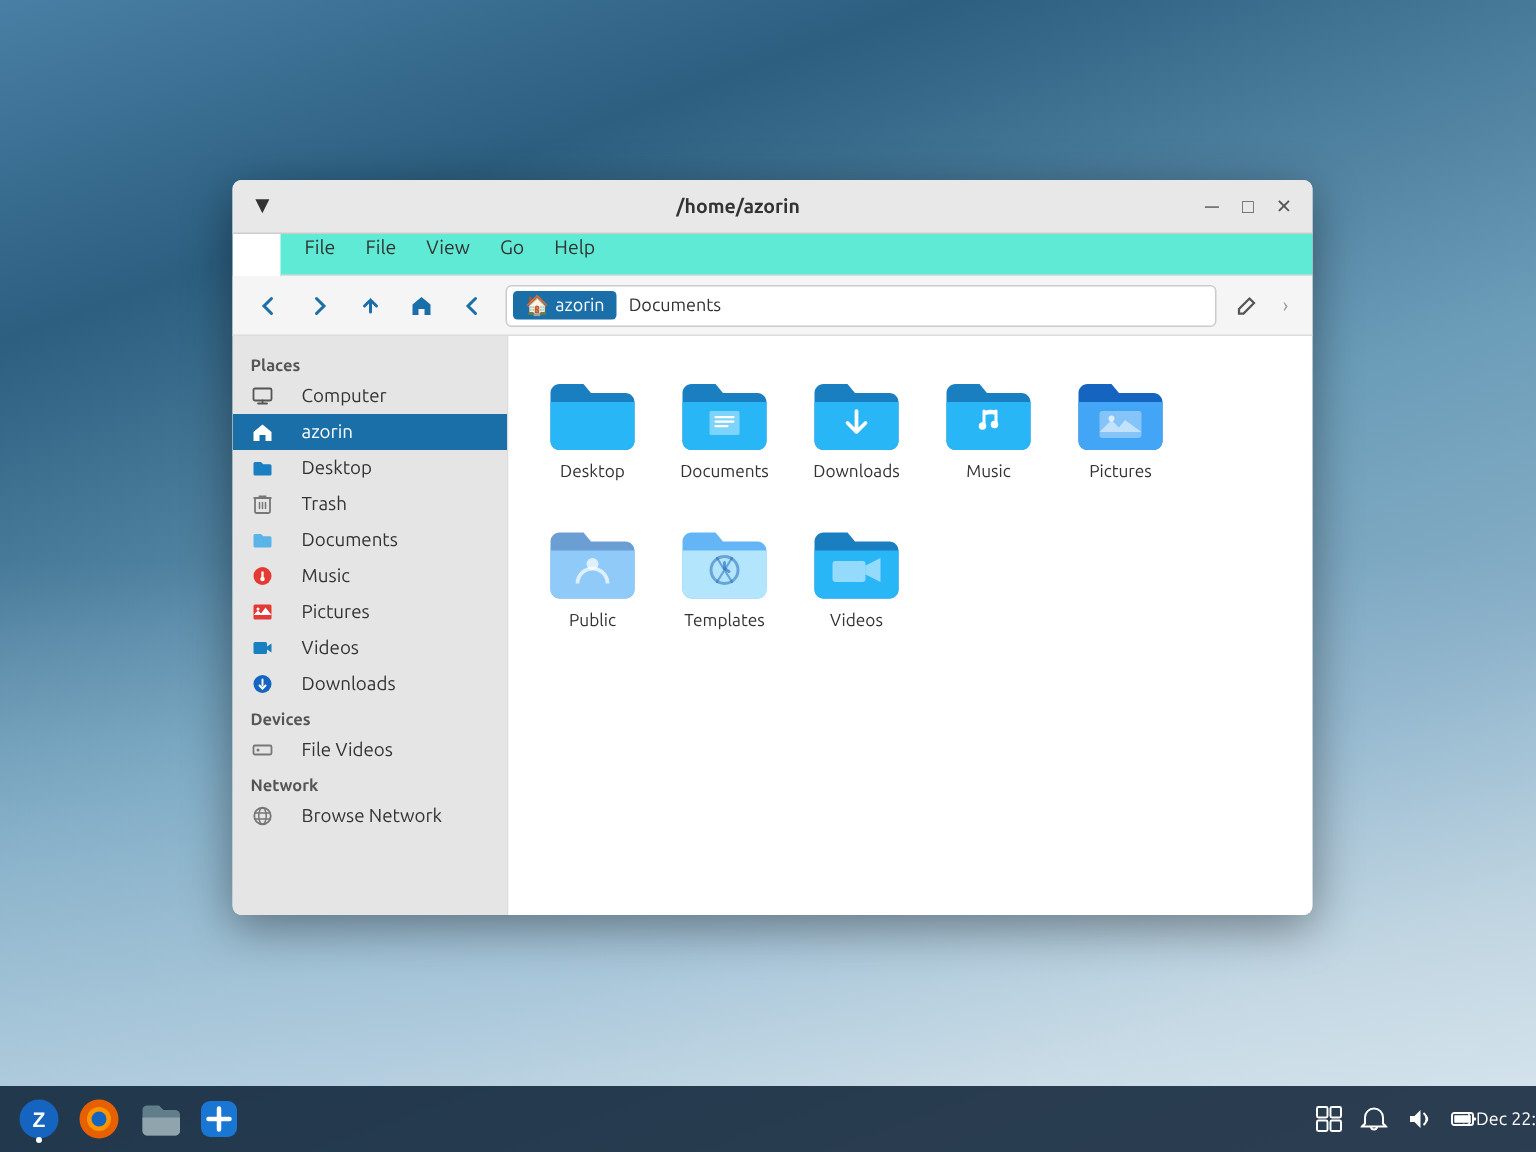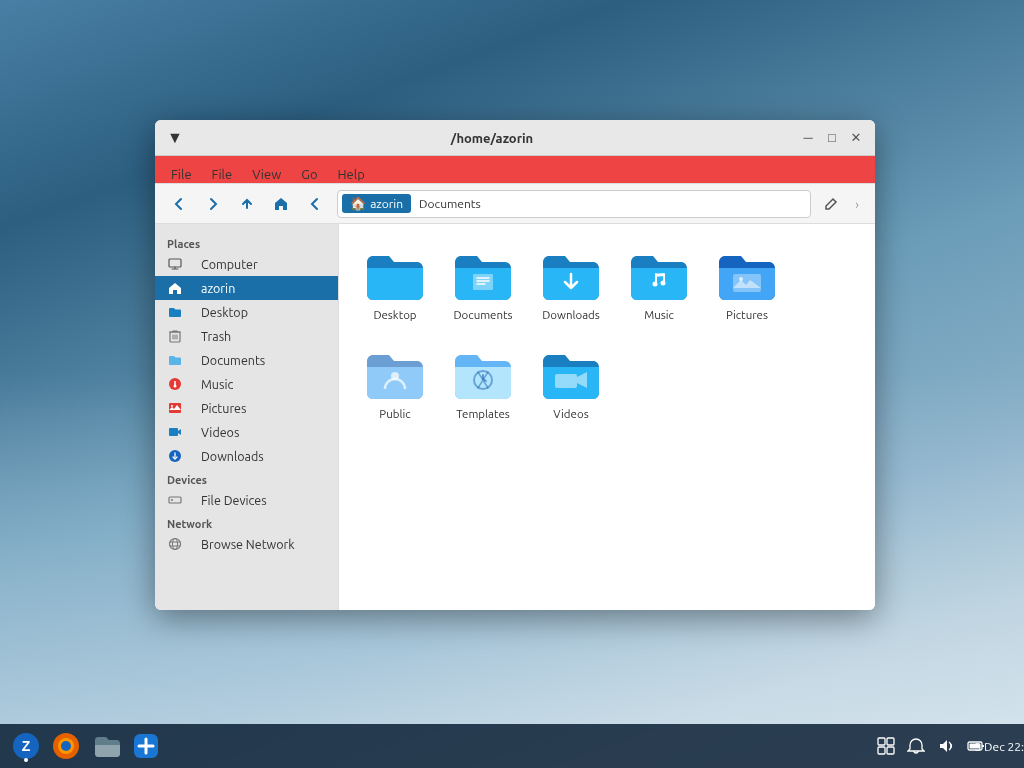--- a/index.html
+++ b/index.html
@@ -133,28 +133,29 @@
       display: flex;
       align-items: center;
       justify-content: center;
       cursor: pointer;
       color: #555;
       font-size: 13px;
     }
 
     
     .menubar {
-      background: #ef4444;
+      background: #5eead4;
       height: 28px;
       display: flex;
-      align-items: flex-end;
+      align-items: flex-start;
       padding: 0 8px;
       gap: 4px;
       border-bottom: 1px solid #ddd;
       flex-shrink: 0;
+      margin-left: 32px;
     }
     .menu-item {
       padding: 2px 8px;
       cursor: pointer;
       border-radius: 3px;
       color: #333;
       font-size: 13px;
     }
 
     
@@ -501,21 +502,21 @@
 
         <div class="sidebar-section-title">Devices</div>
 
         <div class="sidebar-item">
           <div class="si-icon">
             <svg width="14" height="14" viewBox="0 0 14 14">
                 <rect x="1" y="4" width="12" height="6" rx="1" fill="none" stroke="#777" stroke-width="1.2"></rect>
                 <circle cx="4" cy="7" r="1" fill="#777"></circle>
               </svg>
           </div>
-          <span>File Devices</span>
+          <span>File Videos</span>
         </div>
 
         <div class="sidebar-section-title">Network</div>
 
         <div class="sidebar-item">
           <div class="si-icon">
             <svg width="14" height="14" viewBox="0 0 14 14">
                 <circle cx="7" cy="7" r="5.5" fill="none" stroke="#777" stroke-width="1.2"></circle>
                 <ellipse cx="7" cy="7" rx="2.5" ry="5.5" fill="none" stroke="#777" stroke-width="1"></ellipse>
                 <path d="M1.5 5h11M1.5 9h11" stroke="#777" stroke-width="1"></path>

